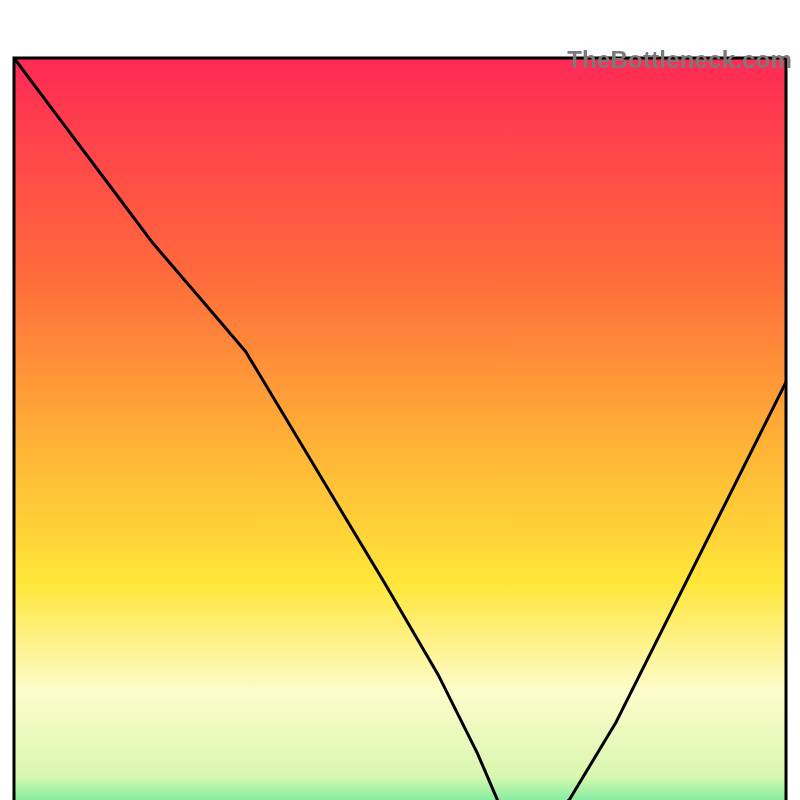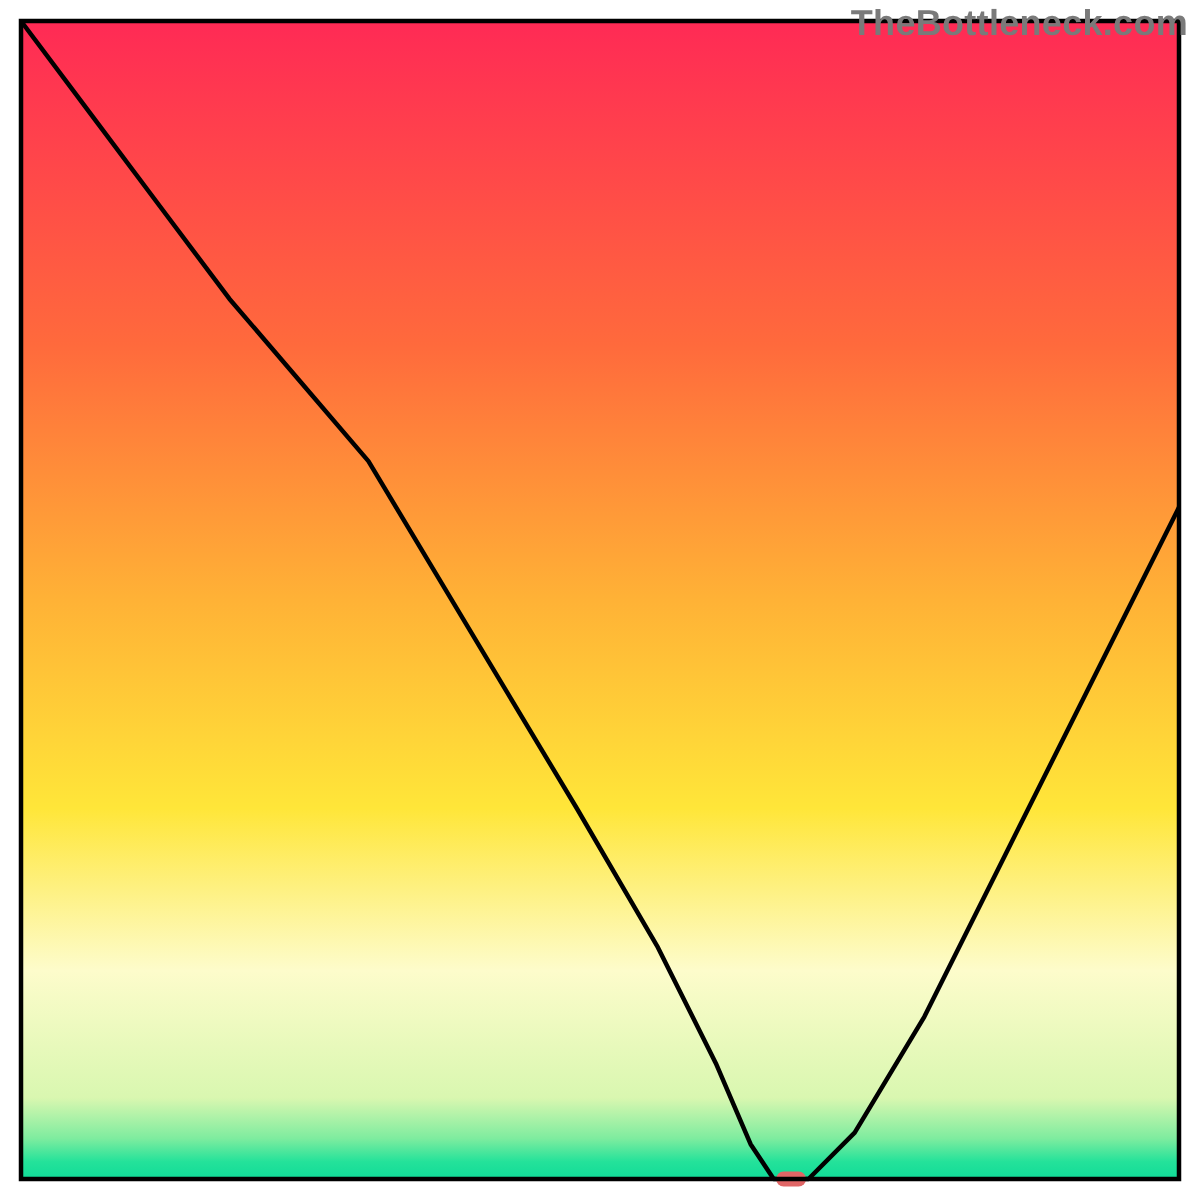--- a/index.html
+++ b/index.html
@@ -8,20 +8,21 @@
     width: 800px;
     height: 800px;
     overflow: hidden;
     background: #ffffff;
     font-family: Arial, Helvetica, sans-serif;
   }
   .chart-container {
     position: relative;
     width: 800px;
     height: 608px;
+    margin-top: 44px;
   }
   .watermark {
     position: absolute;
     top: 2px;
     right: 8px;
     font-size: 24px;
     font-weight: bold;
     color: #7a7a7a;
     letter-spacing: 0.2px;
     z-index: 10;

